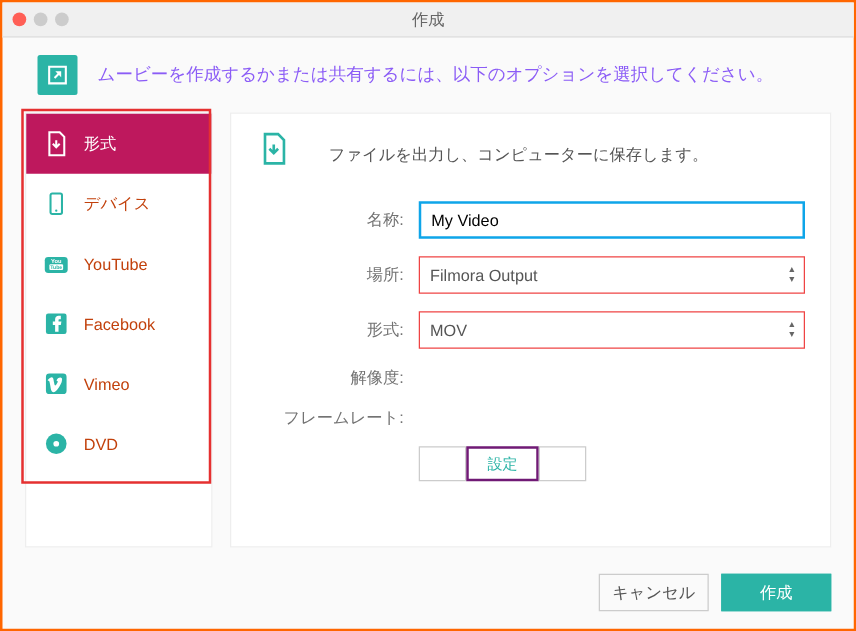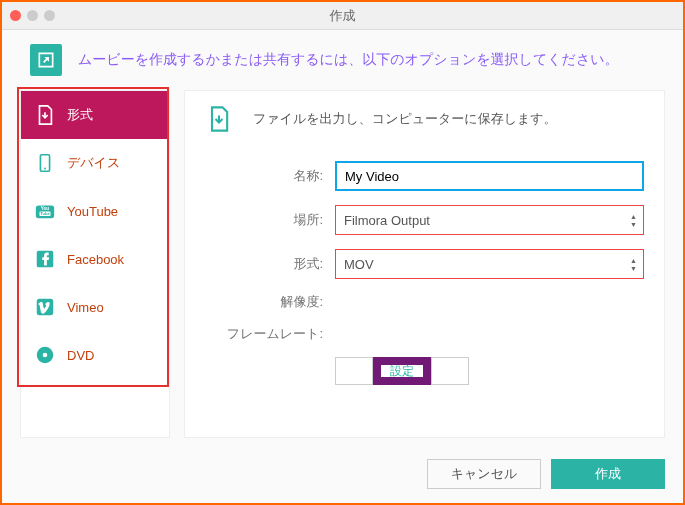--- a/index.html
+++ b/index.html
@@ -17,37 +17,37 @@
 .header-text { font-size: 14px; color: #8b5cf6; }
 .content { display: flex; padding: 0 18px 0 18px; gap: 14px; height: 348px; }
 .sidebar { width: 150px; border: 1px solid #eee; background: #fff; position: relative; }
 .sidebar-outline { position: absolute; top: -4px; left: -4px; width: 152px; height: 300px; border: 2px solid #e53030; pointer-events: none; }
 .side-item { height: 48px; display: flex; align-items: center; gap: 10px; padding: 0 12px; cursor: pointer; color: #c2410c; font-size: 13px; }
 .side-item.active { background: #be185d; color: #fff; }
 .side-icon { width: 24px; height: 24px; display: flex; align-items: center; justify-content: center; }
 .side-icon svg { width: 22px; height: 22px; fill: #2bb4a6; }
 .side-item.active .side-icon svg { fill: #fff; }
 .main { flex: 1; border: 1px solid #eee; background: #fff; padding: 14px 20px; }
-.main-header { display: flex; align-items: center; gap: 20px; margin-bottom: 28px; }
+.main-header { display: flex; align-items: flex-end; gap: 30px; margin-bottom: 28px; }
 .main-header-icon { width: 28px; height: 28px; }
 .main-header-icon svg { width: 28px; height: 28px; fill: #2bb4a6; }
 .main-header-text { font-size: 13px; color: #555; }
 .form-row { display: flex; align-items: center; margin-bottom: 14px; }
 .form-label { width: 130px; text-align: right; padding-right: 12px; font-size: 13px; color: #737373; }
 .form-input { flex: 1; height: 30px; border: 2px solid #0ea5e9; padding: 0 8px; font-size: 13px; background: #fff; }
 .form-select { flex: 1; height: 30px; border: 1px solid #ef4444; padding: 0 8px; font-size: 13px; background: #fff; position: relative; display: flex; align-items: center; }
 .select-arrows { position: absolute; right: 6px; top: 50%; transform: translateY(-50%); display: flex; flex-direction: column; gap: 1px; }
 .select-arrows::before { content: "▲"; font-size: 7px; color: #666; }
 .select-arrows::after { content: "▼"; font-size: 7px; color: #666; }
 .settings-row { display: flex; justify-content: flex-start; padding-left: 130px; margin-top: 6px; gap: 0; }
 .settings-wrap { display: flex; }
 .settings-side { width: 38px; height: 28px; border: 1px solid #ccc; }
-.settings-btn { width: 58px; height: 28px; border: 8px solid #701a75; display: flex; align-items: center; justify-content: center; color: #2bb4a6; font-size: 12px; cursor: pointer; background: #fff; }
+.settings-btn { width: 58px; height: 28px; border: 2px solid #701a75; display: flex; align-items: center; justify-content: center; color: #2bb4a6; font-size: 12px; cursor: pointer; background: #fff; }
 .footer { position: absolute; bottom: 14px; right: 18px; display: flex; gap: 10px; }
-.btn { width: 114px; height: 30px; border: 1px solid #ccc; background: #fafafa; display: flex; align-items: center; justify-content: center; font-size: 13px; cursor: pointer; color: #555; }
+.btn { width: 88px; height: 30px; border: 1px solid #ccc; background: #fafafa; display: flex; align-items: center; justify-content: center; font-size: 13px; cursor: pointer; color: #555; }
 .btn.primary { background: #2bb4a6; color: #fff; border-color: #2bb4a6; }
 </style>
 </head>
 <body>
 
 <div class="window">
   <div class="titlebar">
     <div class="traffic">
       <div class="dot red"></div>
       <div class="dot grey"></div>

